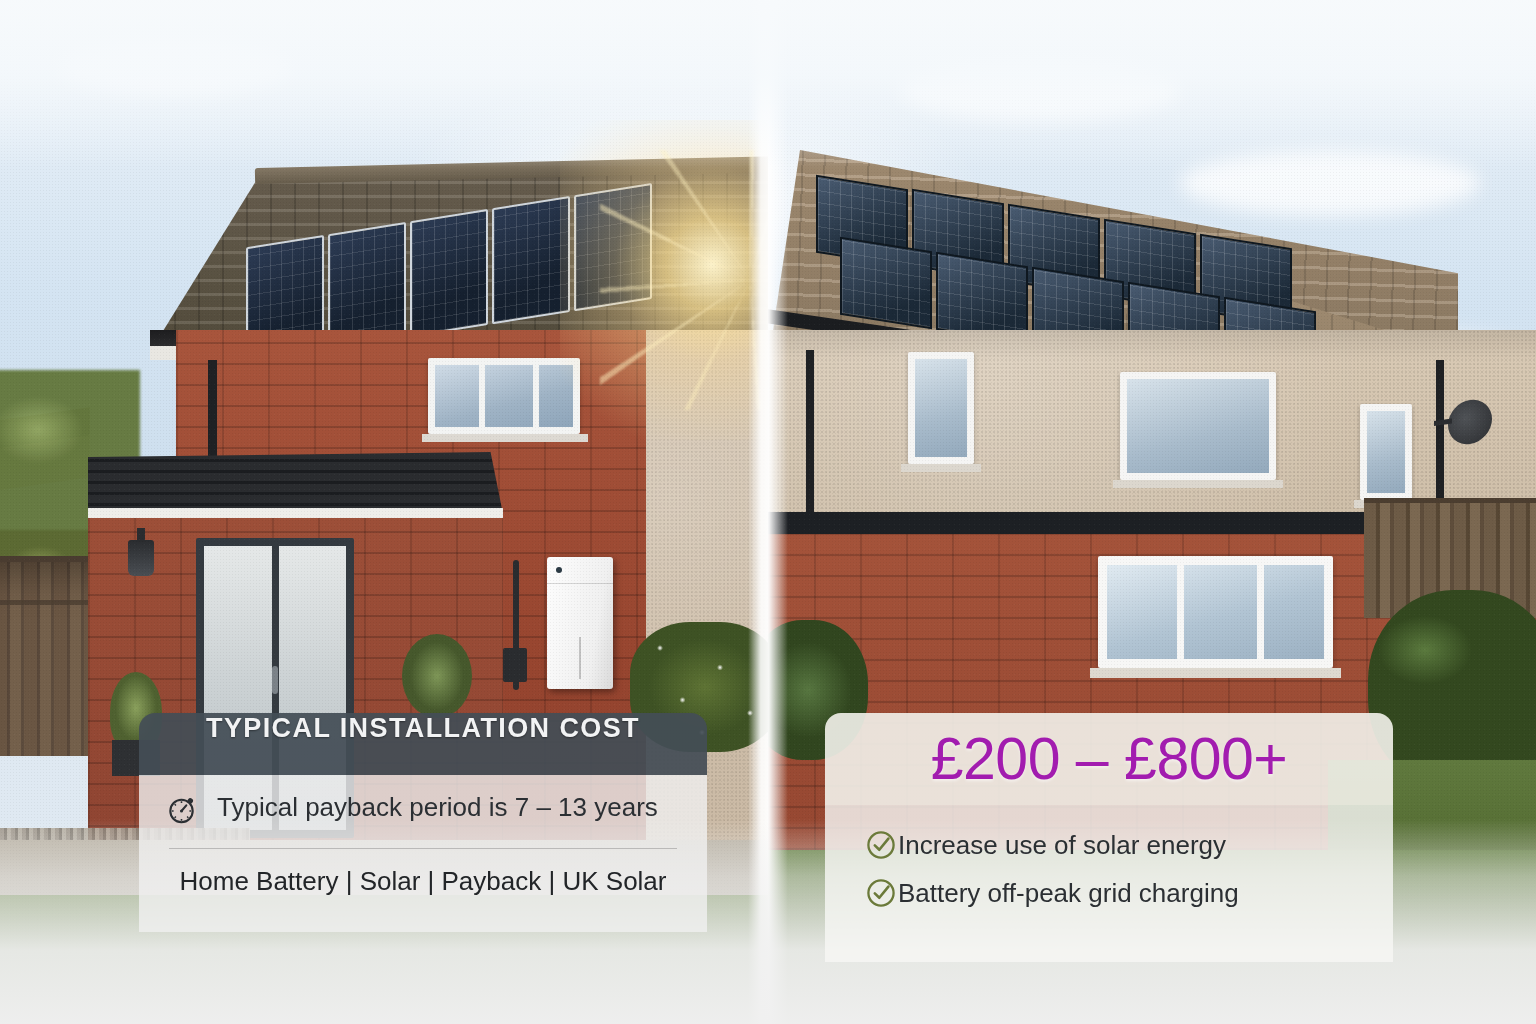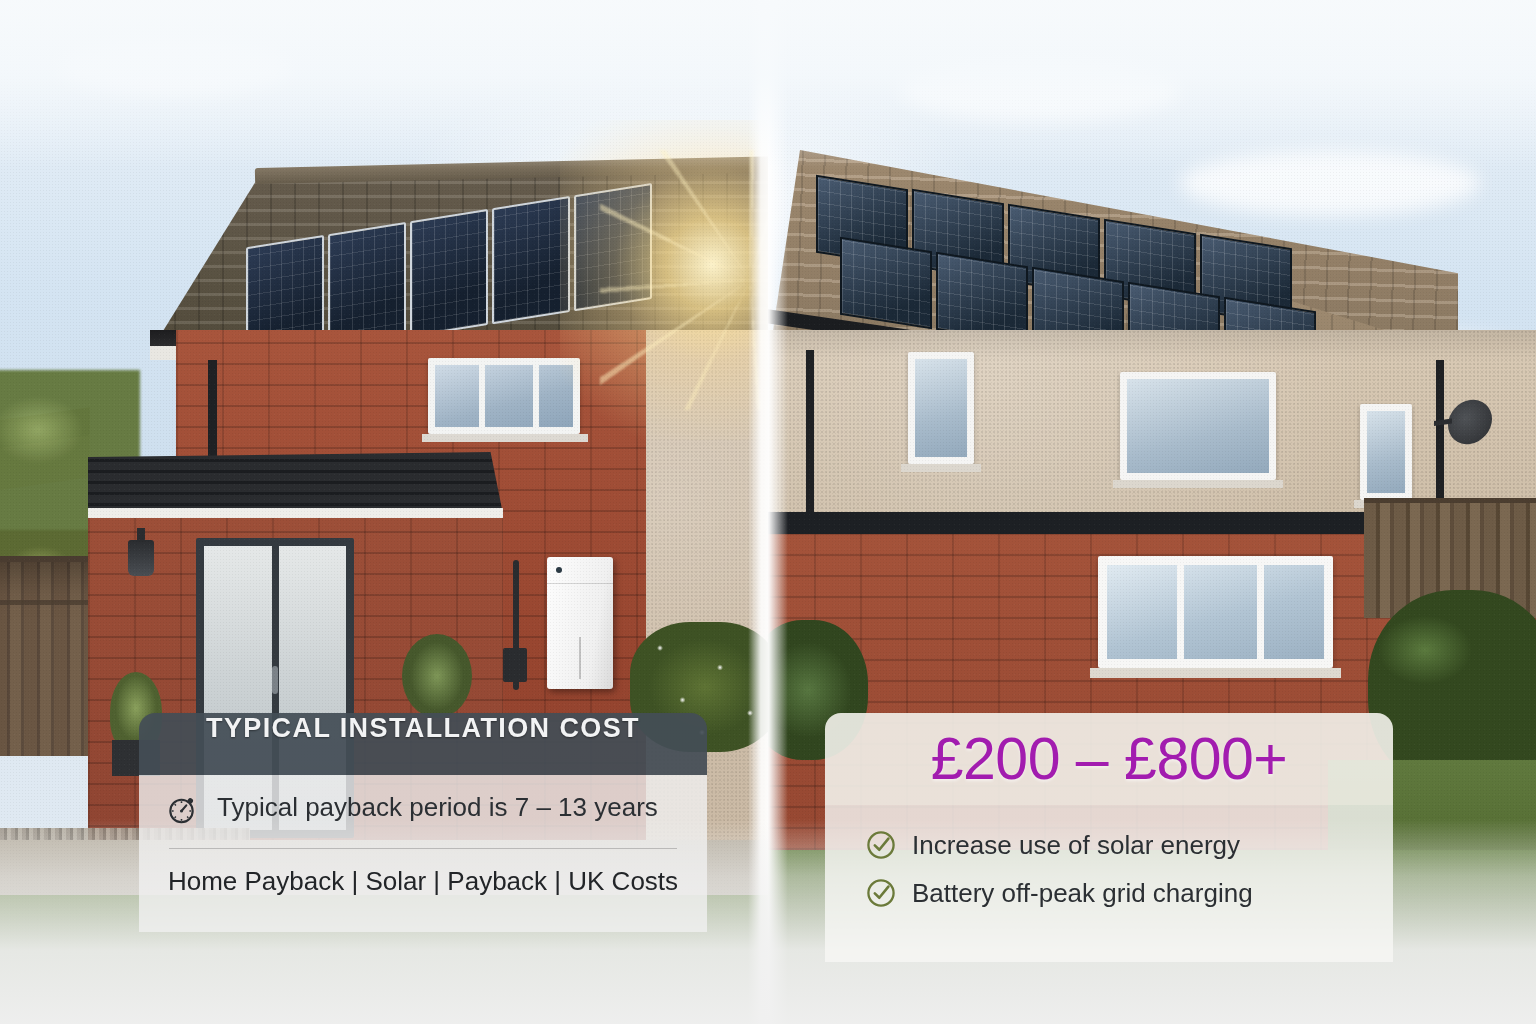--- a/index.html
+++ b/index.html
@@ -387,21 +387,21 @@
   }
   .save-value {
     height:92px; background:rgba(243,242,235,.90);
     display:flex; align-items:center; justify-content:center;
   }
   .save-value span {
     color:#a21caf; font-size:59px; font-weight:400; letter-spacing:-0.5px;
     text-shadow:0 2px 3px rgba(255,255,255,.5);
   }
   .save-body { background:rgba(247,247,244,.82); padding:24px 34px 0 40px; height:157px; }
-  .bullet { display:flex; align-items:center; gap:15px; margin-bottom:16px; }
+  .bullet { display:flex; align-items:center; gap:1px; margin-bottom:16px; }
   .bullet .txt { font-size:26px; color:#2b2f33; }
 
   svg { display:block; }
 </style>
 </head>
 <body>
 
 <div id="stage">
 
   <div class="sky"></div>
@@ -548,21 +548,21 @@
             <line x1="6.8" y1="19" x2="8.6" y2="19" stroke="#2b2f33" stroke-width="1.6"></line>
             <line x1="24.4" y1="19" x2="26.2" y2="19" stroke="#2b2f33" stroke-width="1.6"></line>
             <line x1="9.6" y1="12.1" x2="10.9" y2="13.4" stroke="#2b2f33" stroke-width="1.4"></line>
             <line x1="9.6" y1="25.9" x2="10.9" y2="24.6" stroke="#2b2f33" stroke-width="1.4"></line>
             <line x1="23.4" y1="25.9" x2="22.1" y2="24.6" stroke="#2b2f33" stroke-width="1.4"></line>
           </svg>
         </span>
         <span class="txt">Typical payback period is 7 – 13 years</span>
       </div>
       <div class="hr-sep"></div>
-      <div class="tags">Home Payback | Solar | Payback | UK Costs</div>
+      <div class="tags">Home Battery | Solar | Payback | UK Solar</div>
     </div>
   </div>
 
   <div class="card card-save">
     <div class="save-value">
       <span>£200 – £800+</span>
     </div>
     <div class="save-body">
       <div class="bullet">
         <span>

